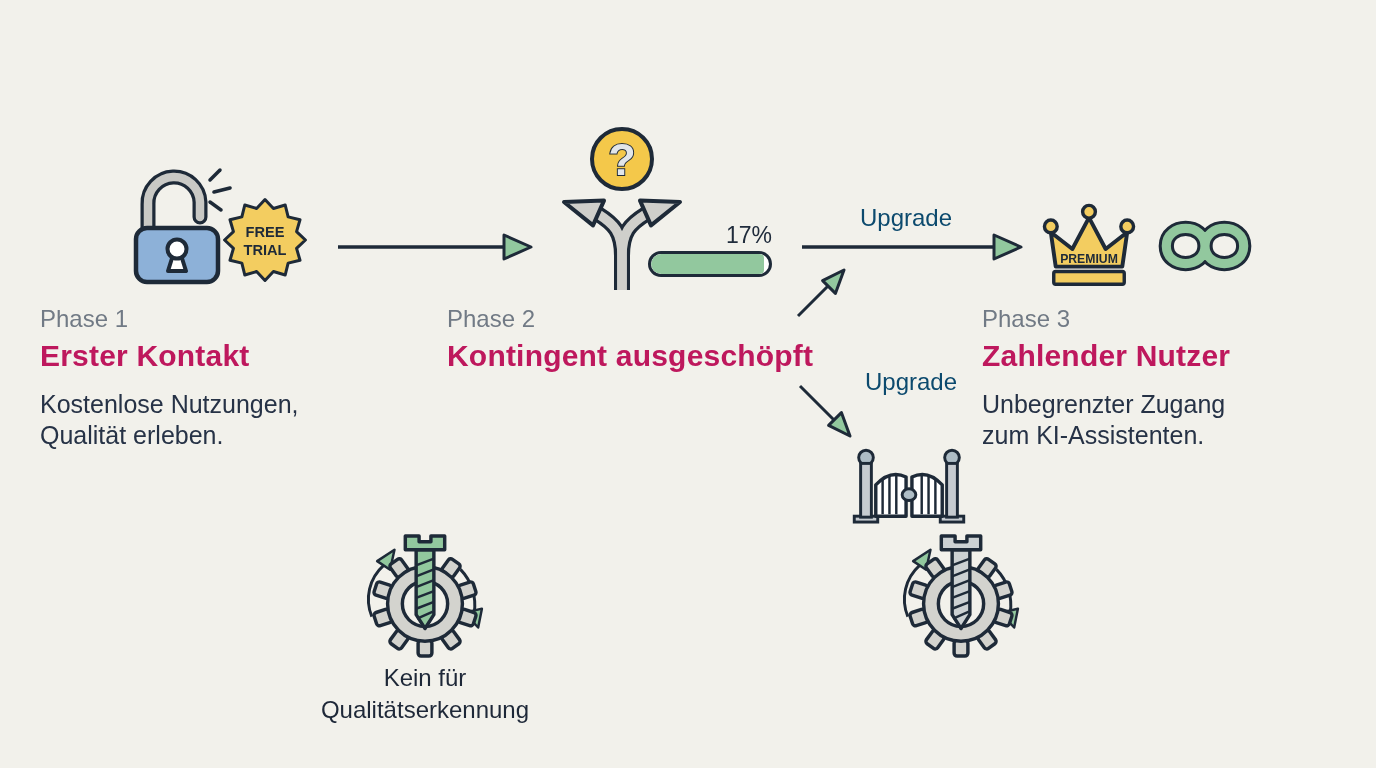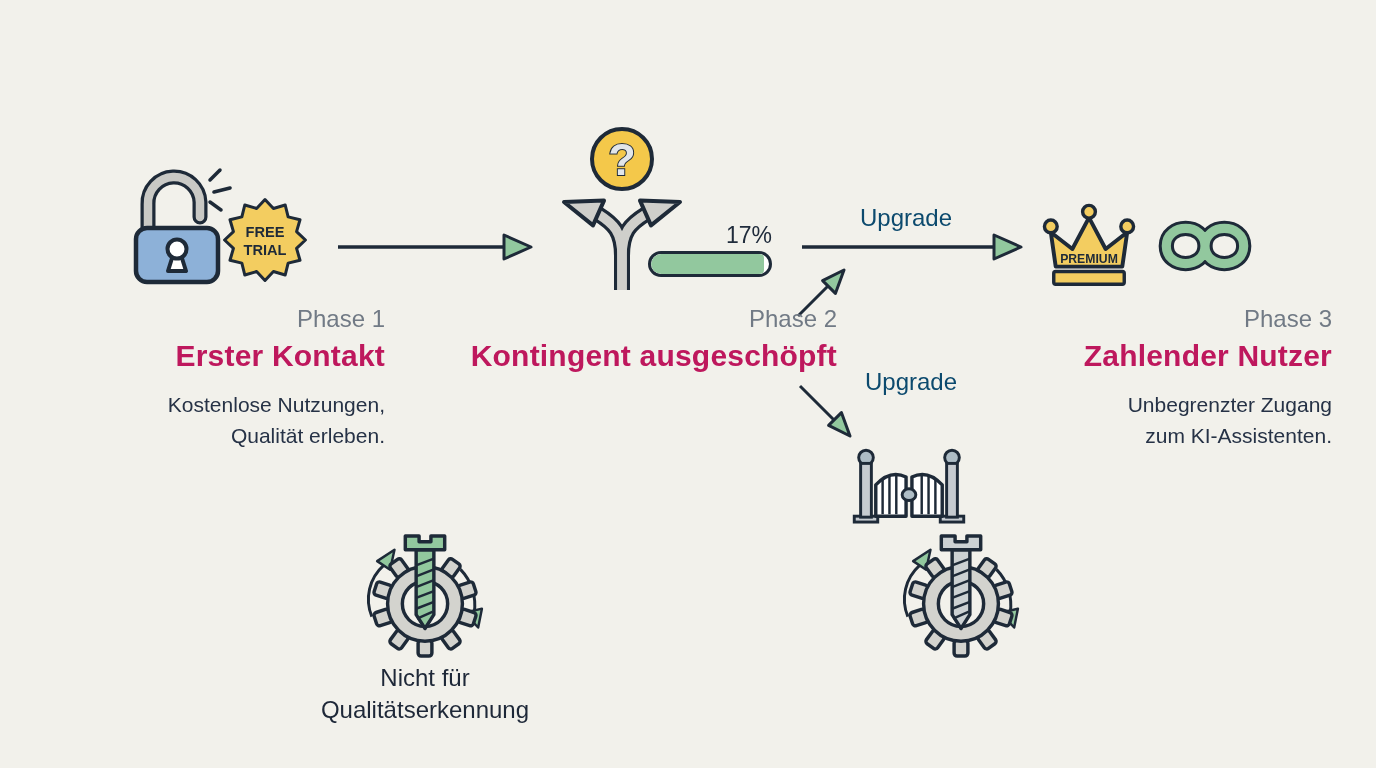--- a/index.html
+++ b/index.html
@@ -6,24 +6,24 @@
   body{
     width:1376px;height:768px;overflow:hidden;
     background:#f2f1eb;
     font-family:"Liberation Sans","DejaVu Sans",sans-serif;
     color:#202c3c;
   }
   .canvas{position:relative;width:1376px;height:768px;}
   .abs{position:absolute;}
 
   
-  .phase-text{position:absolute;text-align:right;}
+  .phase-text{position:absolute;text-align:left;}
   .phase-label{font-size:24px;line-height:28px;color:#717a85;margin-bottom:6px;}
   .phase-title{font-size:30px;line-height:34px;font-weight:700;color:#be185d;margin-bottom:16px;letter-spacing:.2px;}
-  .phase-desc{font-size:21px;line-height:31px;color:#263246;}
+  .phase-desc{font-size:25px;line-height:31px;color:#263246;}
 
   
   .progress-label{position:absolute;left:648px;top:222px;width:124px;text-align:right;
     font-size:23px;color:#202c3c;}
   .progress-track{position:absolute;left:648px;top:251px;width:124px;height:26px;
     background:#ffffff;border:3.5px solid #1e2a38;border-radius:14px;box-sizing:border-box;overflow:hidden;}
   .progress-fill{height:100%;width:96%;background:#92c89e;border-radius:10px 4px 4px 10px;}
 
   .path-label{position:absolute;text-align:center;font-size:24px;line-height:31px;color:#0c4a6e;}
 
@@ -213,18 +213,18 @@
         <line x1="61" y1="58" x2="79" y2="51"></line>
           <line x1="61" y1="69" x2="79" y2="62"></line>
         <line x1="61" y1="80" x2="79" y2="73"></line>
           <line x1="62" y1="90" x2="78" y2="83"></line>
       </g>
       <path d="M50,6 H64 V12 H76 V6 H90 V20 H50 Z" fill="#ccd1d3" stroke="#1e2a38" stroke-width="3.5" stroke-linejoin="round"></path>
     </g>
   </svg>
 
   <div class="footnote" style="left:280px;top:662px;width:290px">
-    <div>Nicht für</div>
+    <div>Kein für</div>
     <div>Qualitätserkennung</div>
   </div>
 
 
 </div>
 
 </body></html>

